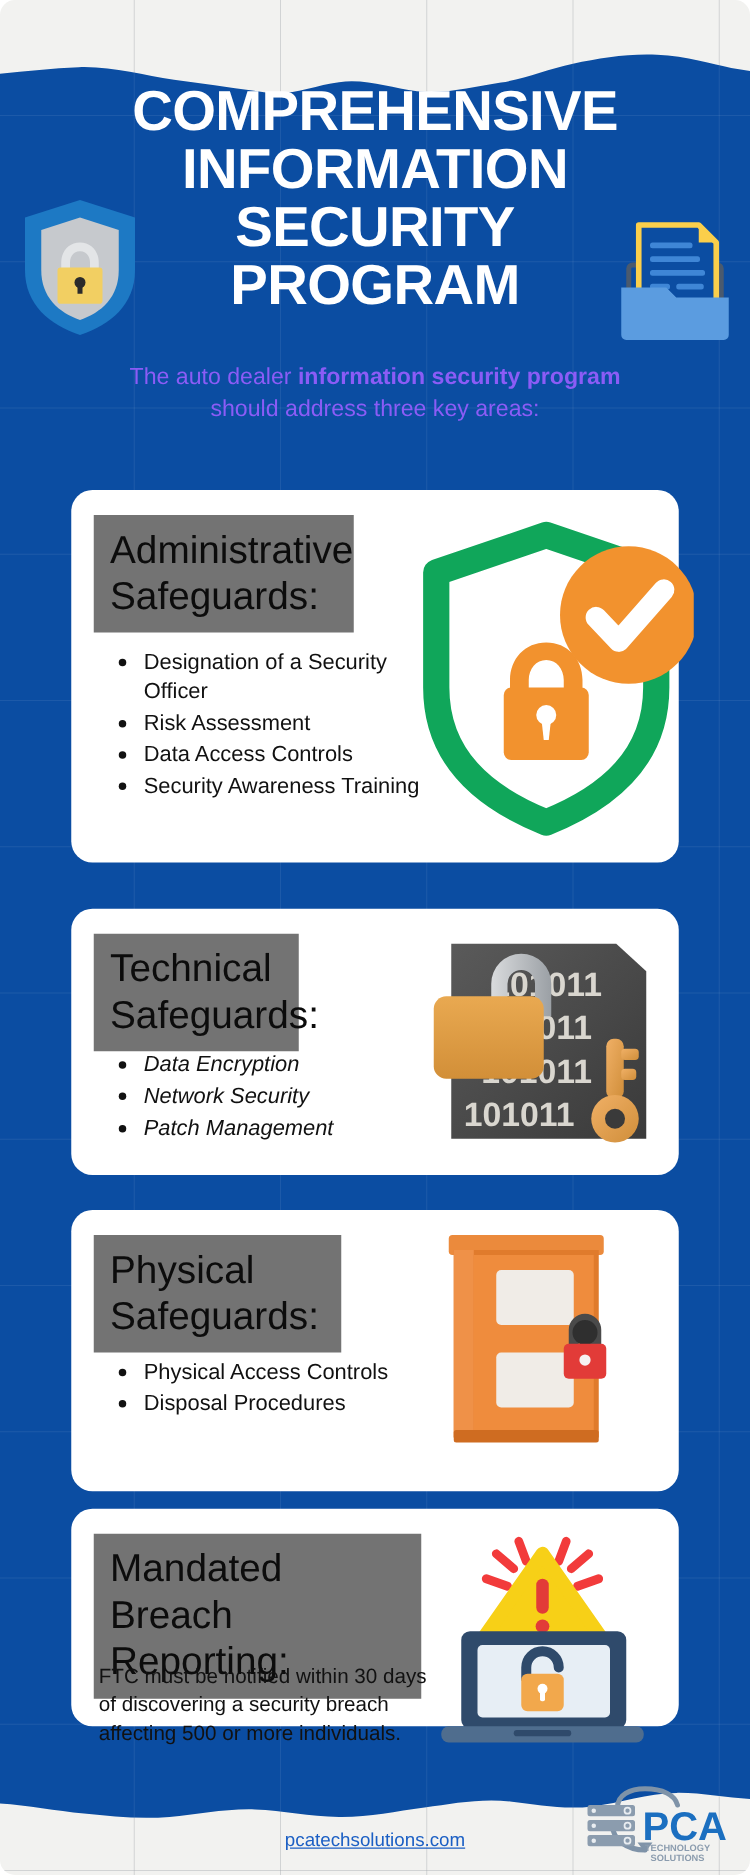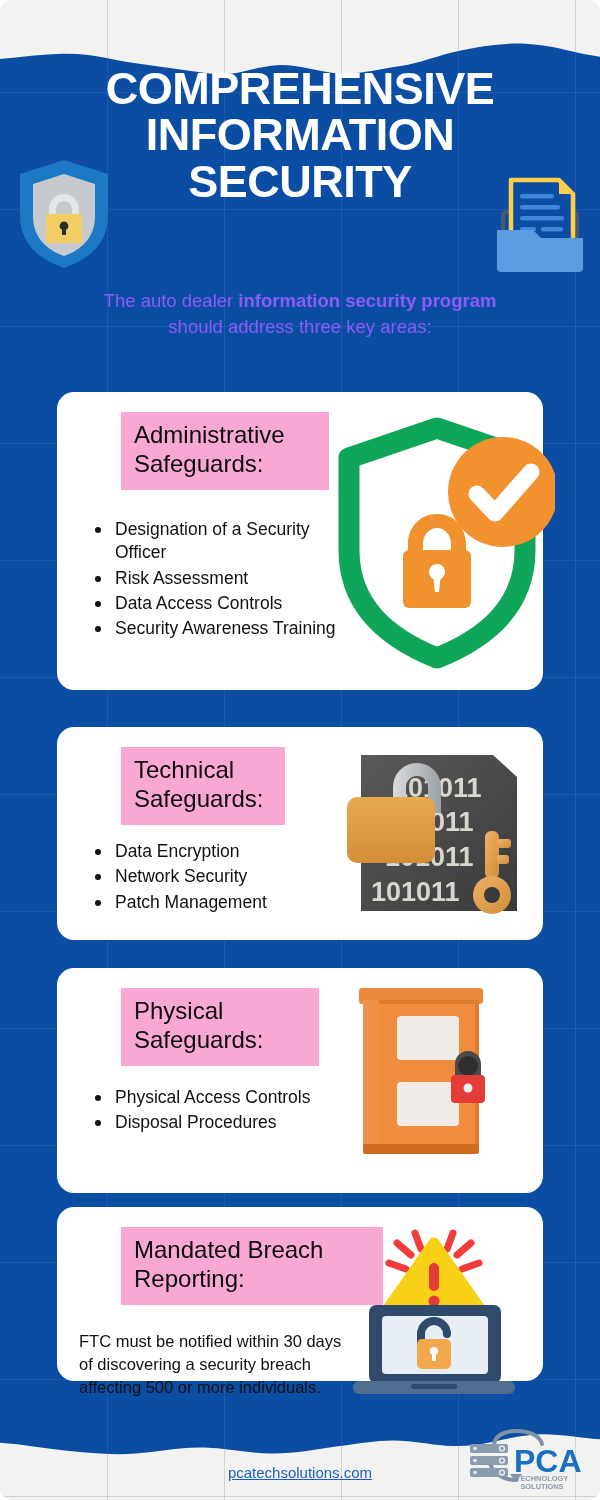--- a/index.html
+++ b/index.html
@@ -124,39 +124,38 @@
   }
   #card-1 { top: 392px; height: 298px; }
   #card-2 { top: 727px; height: 213px; }
   #card-3 { top: 968px; height: 225px; }
   #card-4 { top: 1207px; height: 174px; }
 
   .card-head {
     position: absolute;
     left: 18px;
     top: 20px;
-    background: #f9a8d4;
+    background: #737373;
     color: #0c0c0c;
-    font-size: 24px;
+    font-size: 31px;
     line-height: 1.2;
     padding: 9px 13px 11px 13px;
-    margin-left: 46px;
   }
   #card-1 .card-head { width: 208px; }
   #card-2 .card-head { width: 164px; }
   #card-3 .card-head { width: 198px; }
   #card-4 .card-head { width: 262px; }
 
   .bullets {
     position: absolute;
     left: 32px;
     list-style: none;
   }
   #card-1 .bullets { top: 126px; width: 260px; }
-  #card-2 .bullets { top: 113px; width: 280px; }
+  #card-2 .bullets { top: 113px; width: 280px; font-style: italic; }
   #card-3 .bullets { top: 118px; width: 300px; }
 
   .bullets li {
     position: relative;
     padding-left: 26px;
     color: #111111;
     font-size: 17.5px;
     line-height: 1.33;
     margin-bottom: 2px;
   }
@@ -244,20 +243,21 @@
   <div class="paper-speck"></div>
 
   <div class="blue-field" style="clip-path:url(#tearClip); -webkit-clip-path:url(#tearClip);"></div>
 
   <div class="header">
 
     <div class="title">
       <span class="tline">COMPREHENSIVE</span>
       <span class="tline">INFORMATION</span>
       <span class="tline">SECURITY</span>
+      <span class="tline">PROGRAM</span>
     </div>
 
     <div class="subtitle">
       <span>The auto dealer </span><b>information security program</b><span> should address three key areas:</span>
     </div>
 
     <svg class="shield-badge" viewBox="0 0 96 112">
       <path d="M48 2 L92 16 V58 C92 86 72 102 48 110 C24 102 4 86 4 58 V16 Z" fill="#1d79c4"></path>
       <path d="M48 16 L79 26 V58 C79 80 65 92 48 98 C31 92 17 80 17 58 V26 Z" fill="#c6c9cd"></path>
       <path d="M48 36 C57 36 63 43 63 52 V62 H56 V52 C56 47 53 43 48 43 C43 43 40 47 40 52 V62 H33 V52 C33 43 39 36 48 36 Z" fill="#e3e5e7"></path>

